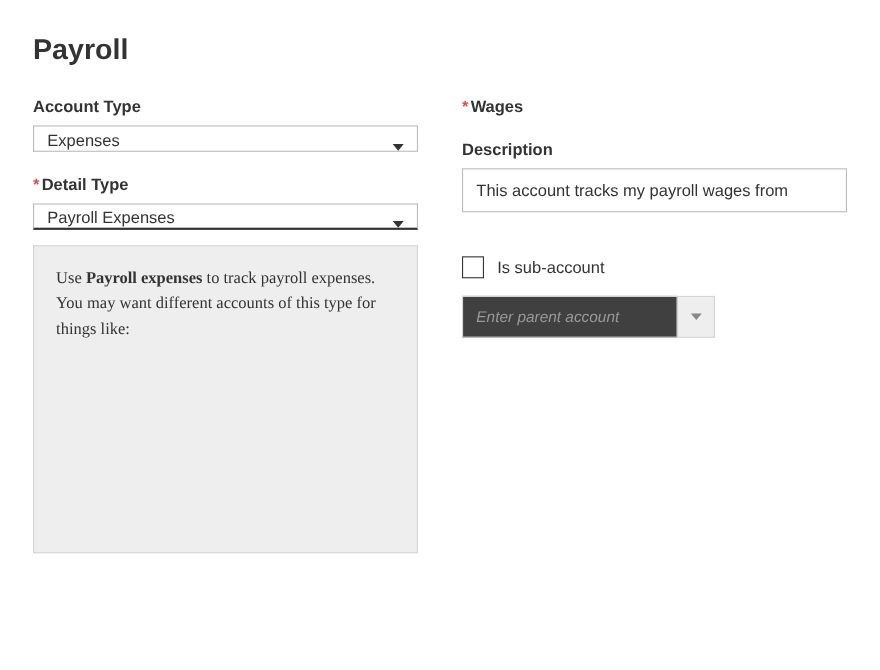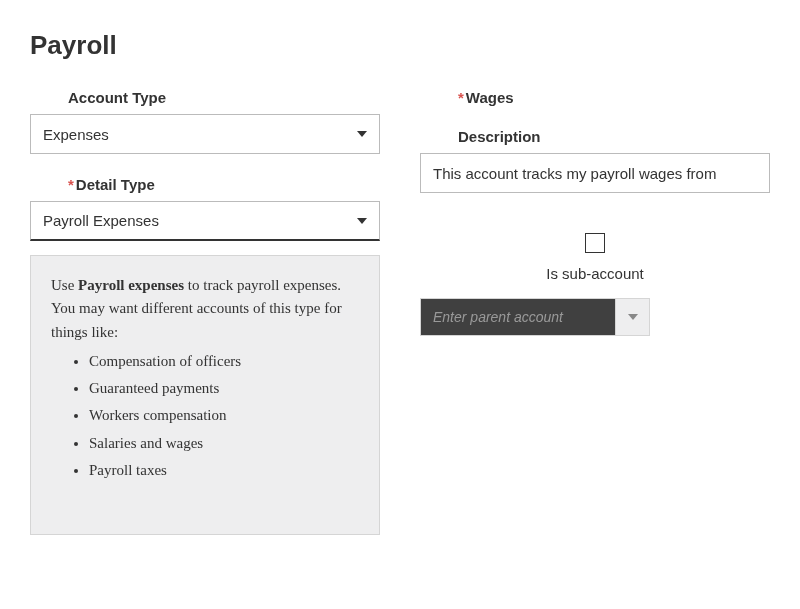--- a/index.html
+++ b/index.html
@@ -25,32 +25,31 @@
     }
     .form-col {
       flex: 1;
       min-width: 0;
     }
     .field-label {
       font-size: 15px;
       font-weight: 600;
       margin-bottom: 8px;
       display: block;
-      margin-left: 38px;
     }
     .required-star {
       color: #d9534f;
       margin-right: 2px;
     }
     .select-wrapper {
       position: relative;
       border: 1px solid #bbb;
-      height: 40px;
-      display: flex;
-      align-items: center;
+      height: 24px;
+      display: flex;
+      align-items: flex-end;
       padding: 0 12px;
       cursor: pointer;
       background: #fff;
     }
     .select-value {
       font-size: 15px;
       color: #333;
       flex: 1;
     }
     .caret-down {
@@ -92,21 +91,20 @@
     }
     .help-box li {
       margin: 4px 0;
     }
     .sub-account-row {
       display: flex;
       align-items: center;
       gap: 12px;
       margin-top: 40px;
       margin-bottom: 16px;
-      flex-direction: column;
     }
     .checkbox {
       width: 20px;
       height: 20px;
       border: 1.5px solid #333;
       background: #fff;
       cursor: pointer;
     }
     .sub-label {
       font-size: 15px;
@@ -166,27 +164,20 @@
         <span class="required-star">*</span><span>Detail Type</span>
       </label>
       <div class="select-wrapper detail-select">
         <span class="select-value">Payroll Expenses</span>
         <span class="caret-down"></span>
       </div>
     </div>
 
     <div class="help-box">
       <span>Use </span><strong>Payroll expenses</strong><span> to track payroll expenses. You may want different accounts of this type for things like:</span>
-      <ul>
-        <li>Compensation of officers</li>
-        <li>Guaranteed payments</li>
-        <li>Workers compensation</li>
-        <li>Salaries and wages</li>
-        <li>Payroll taxes</li>
-      </ul>
     </div>
   </div>
 
   <div class="form-col">
     <div class="field-block">
       <label class="field-label">
         <span class="required-star">*</span><span>Wages</span>
       </label>
     </div>
 

